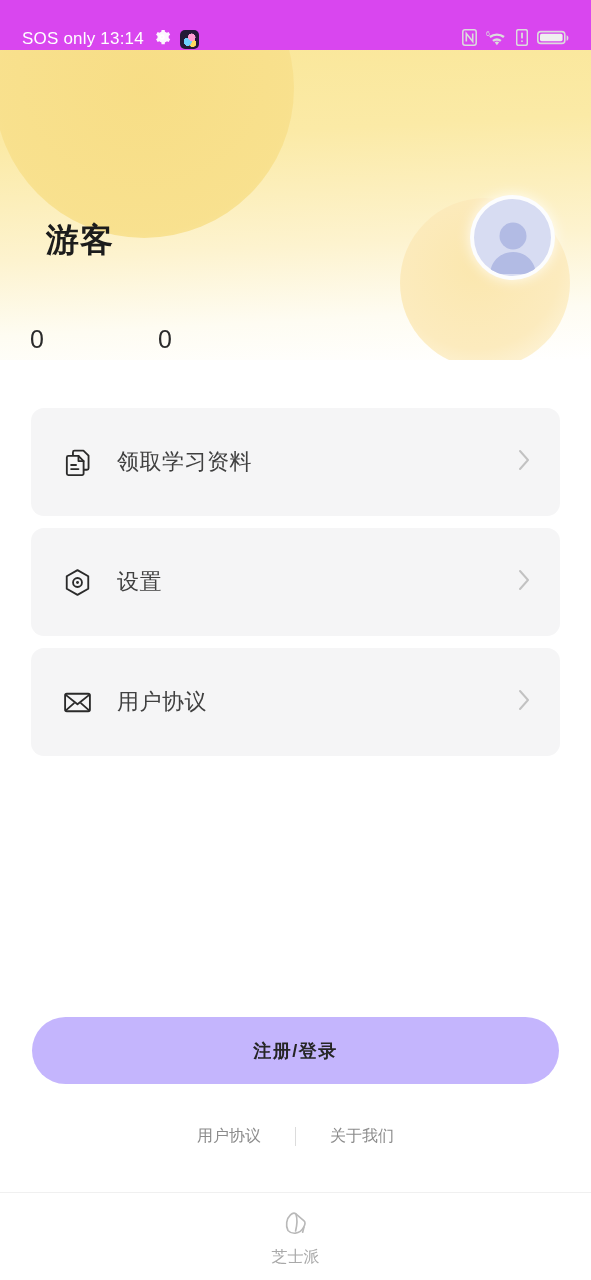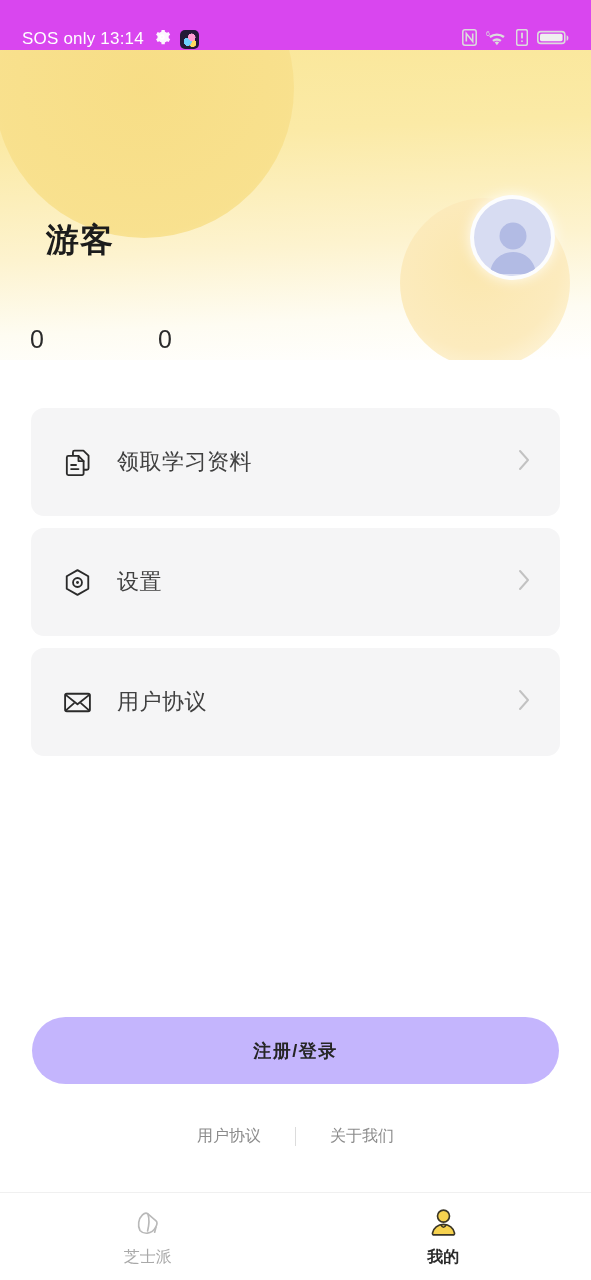--- a/index.html
+++ b/index.html
@@ -260,25 +260,15 @@
           <path d="M9.2 24.2C6.6 19 7.6 12.2 11.8 8.2c2-1.9 4.2-2.2 5.6-1l8.4 7.1c1.4 1.2 1.3 3.5-.3 6.6-1.8 3.5-5 5.8-8.6 6.1-3.1.3-6-1-7.7-2.8z"></path>
           <path d="M17.4 7.2c1.6 4.7 1.2 11.5-.3 17.6"></path>
           <path d="M24.4 26.1l1.3-5.2"></path>
         </svg>
       </span>
       <span class="tab-lbl">芝士派</span>
     </div>
 
 
 
-    <div class="tab active">
-      <span class="tab-ico">
-        <svg width="33" height="31" viewBox="0 0 34 32">
-          <circle cx="17" cy="9.4" r="6.2" fill="#f6d24f" stroke="#3a3526" stroke-width="1.7"></circle>
-          <path d="M17 18c-5.8 0-10.5 3.8-11.4 8.9-.2 1 .6 1.9 1.6 1.9h19.6c1 0 1.8-.9 1.6-1.9C27.5 21.8 22.8 18 17 18z" fill="#f6d24f" stroke="#3a3526" stroke-width="1.7" stroke-linejoin="round"></path>
-          <path d="M14.6 18.6c.5 1.5 1.3 2.4 2.4 2.4s1.9-.9 2.4-2.4" fill="none" stroke="#3a3526" stroke-width="1.6" stroke-linecap="round"></path>
-        </svg>
-      </span>
-      <span class="tab-lbl">我的</span>
-    </div>
   </div>
 
 </div>
 
 </body></html>

